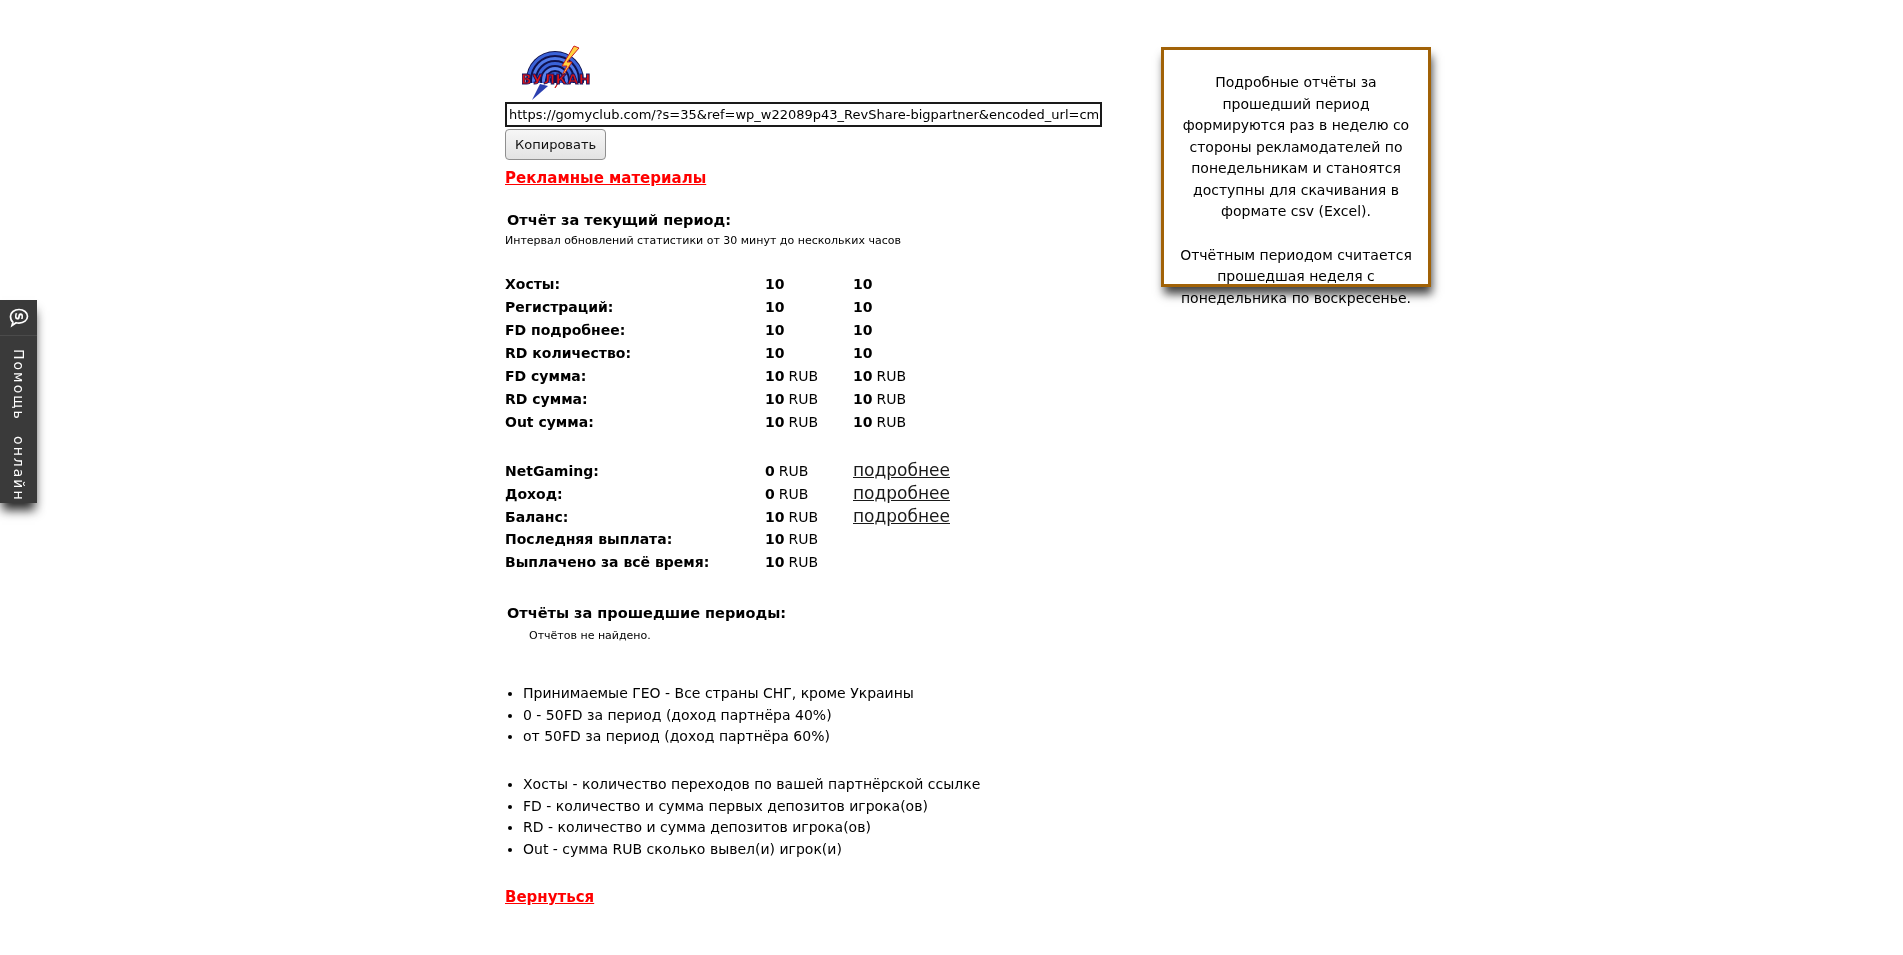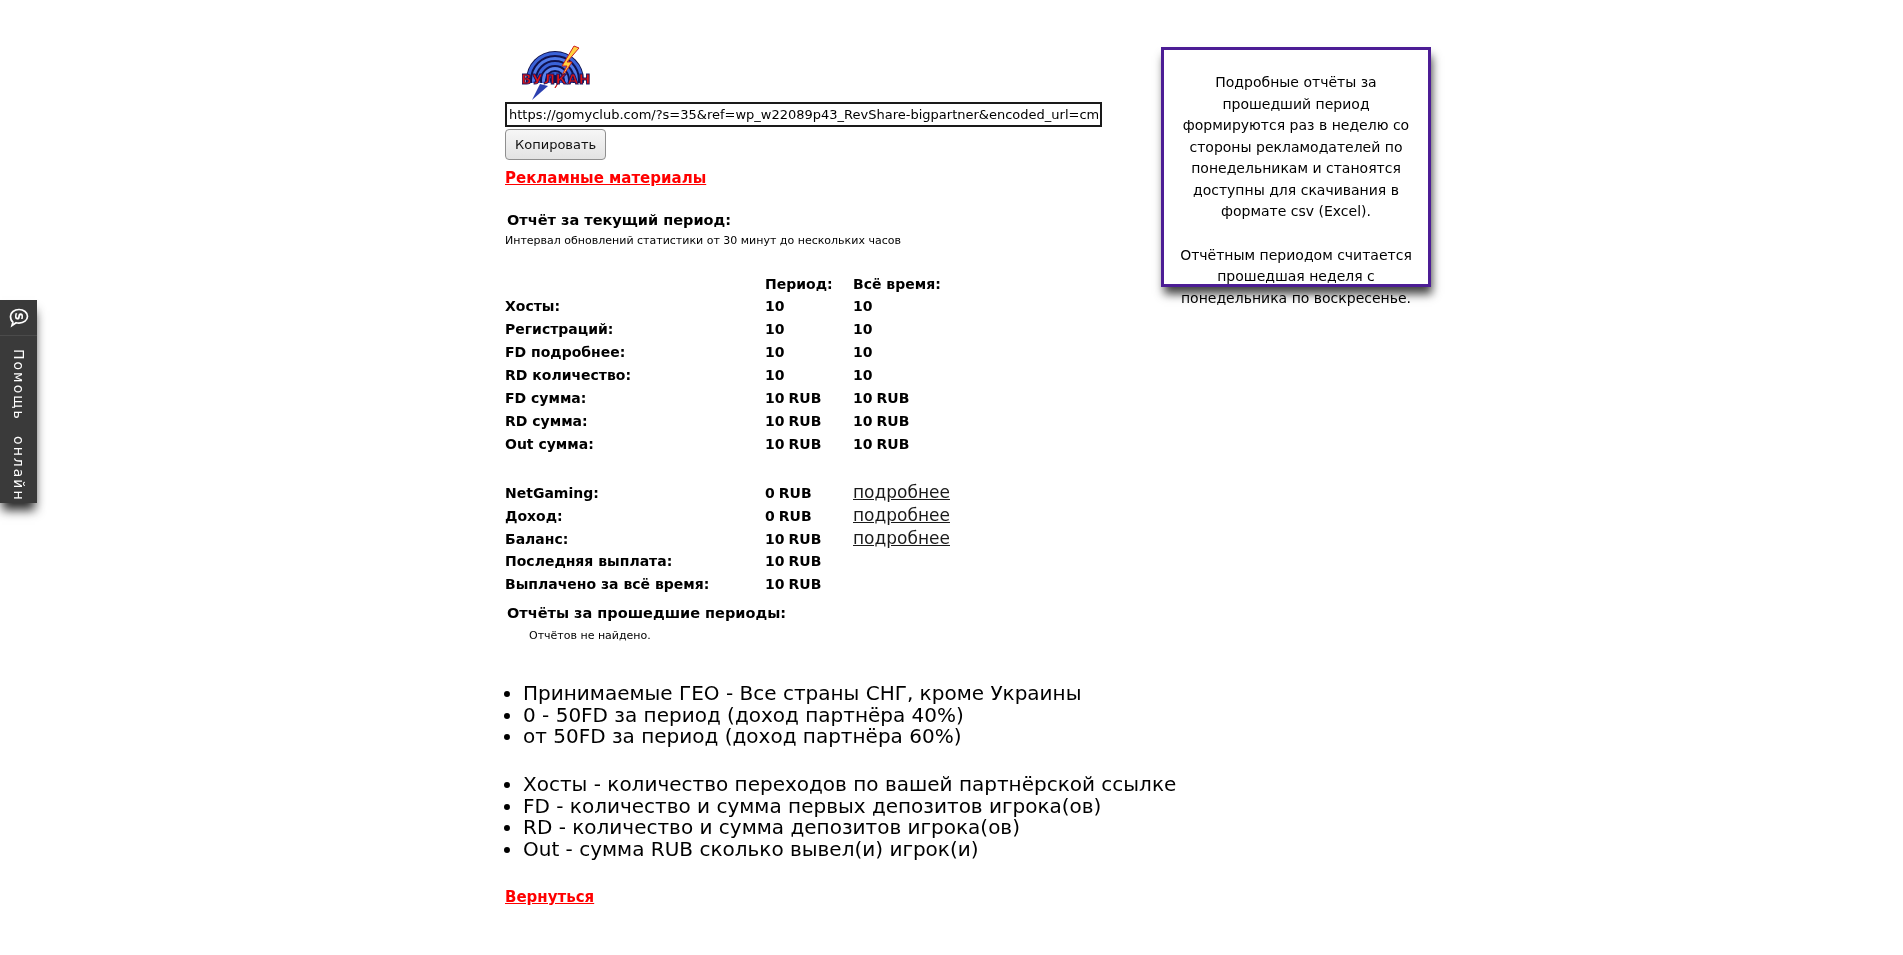--- a/index.html
+++ b/index.html
@@ -56,34 +56,34 @@
   .h-past{left:507px;top:605px;}
   .sub-past{left:505px;top:629px;margin-left:24px;}
 
   
   .stats{left:505px;top:273px;width:470px;font-size:14px;}
   .t-row,.t-head{display:grid;grid-template-columns:260px 88px 130px;align-items:baseline;}
   .t-head{height:22px;line-height:22px;font-weight:bold;}
   .t-row{height:23px;line-height:23px;}
   .t-label{font-weight:bold;white-space:nowrap;}
   .t-val b{font-weight:bold;}
-  .t-val .unit{font-weight:bold;margin-left:4px;margin-top:12px;}
+  .t-val .unit{font-weight:normal;margin-left:4px;margin-top:12px;}
   .t-gap{height:25px;}
   .detail-link{color:#1a1a1a;text-decoration:underline;font-size:17px;cursor:pointer;}
 
   
-  ul.notes{margin:0;padding:0 0 0 18px;font-size:20px;line-height:21.5px;list-style:disc;}
+  ul.notes{margin:0;padding:0 0 0 18px;font-size:14px;line-height:21.5px;list-style:disc;}
   .list-terms{left:505px;top:683px;}
   .list-defs{left:505px;top:774px;}
   ul.notes li{white-space:nowrap;}
 
   
   .info-box{
     left:1161px;top:47px;width:270px;height:240px;box-sizing:border-box;
-    border:3px solid #4c1d95;background:#fff;
+    border:3px solid #a16207;background:#fff;
     box-shadow:2px 8px 9px -1px rgba(0,0,0,.75);
     text-align:center;font-size:14px;line-height:21.5px;
     padding:22px 12px 0 12px;
   }
   .info-box p{margin:0 0 14px 0;}
   .info-box p + p{margin-top:22px;}
 </style>
 </head>
 <body>
 
@@ -121,25 +121,20 @@
 <input class="abs ref-input" type="text" value="https://gomyclub.com/?s=35&amp;ref=wp_w22089p43_RevShare-bigpartner&amp;encoded_url=cmVnaXN" style="">
 
 <button class="abs copy-btn">Копировать</button>
 
 <a class="abs red-link ads-link">Рекламные материалы</a>
 
 <div class="abs h-bold h-current">Отчёт за текущий период:</div>
 <div class="abs sub-note sub-current">Интервал обновлений статистики от 30 минут до нескольких часов</div>
 
 <div class="abs stats">
-  <div class="t-head">
-    <div></div>
-    <div>Период:</div>
-    <div>Всё время:</div>
-  </div>
   <div id="rows-main">
       <div class="t-row">
         <div class="t-label">Хосты:</div>
         <div class="t-val"><b>10</b></div>
         <div class="t-val"><b>10</b></div>
       </div>
       <div class="t-row">
         <div class="t-label">Регистраций:</div>
         <div class="t-val"><b>10</b></div>
         <div class="t-val"><b>10</b></div>

